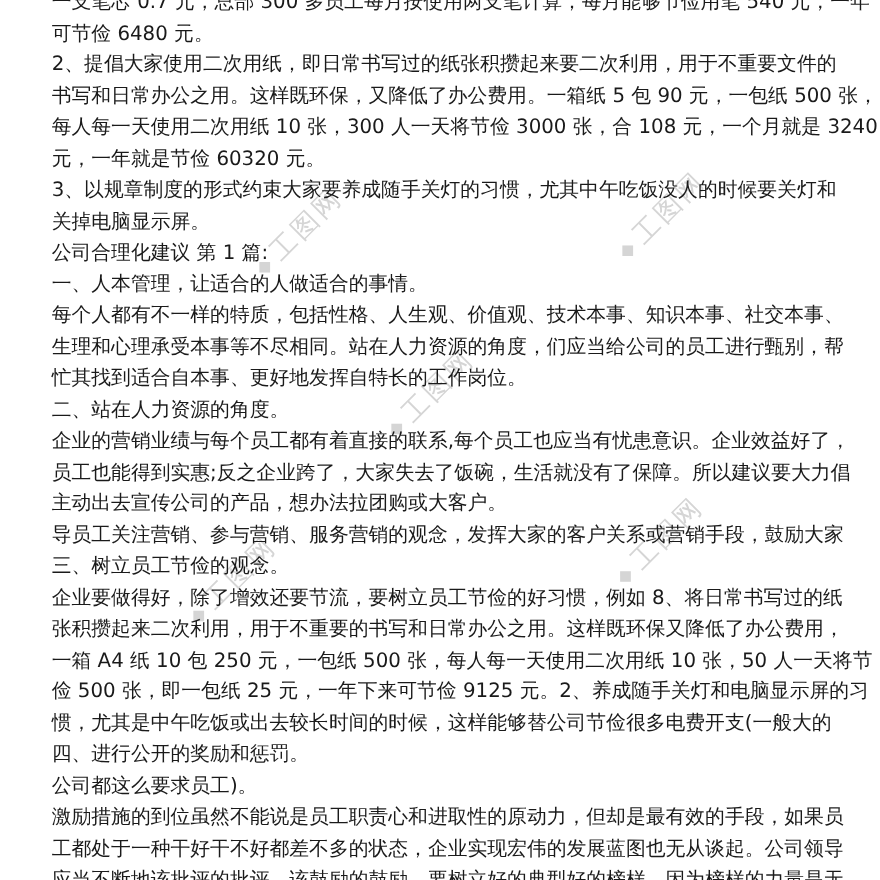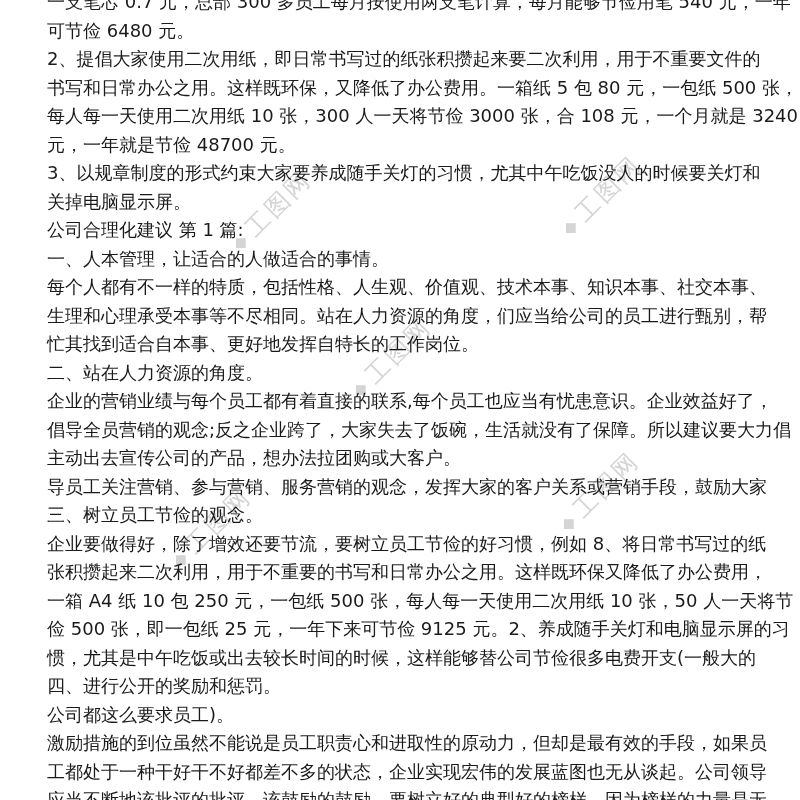--- a/index.html
+++ b/index.html
@@ -59,33 +59,33 @@
       <div class="watermark" style="left: 220px; top: 195px; color: rgb(213, 213, 213);"><span class="wm-logo">◆</span><span>工图网</span></div>
       <div class="watermark" style="left: 550px; top: 180px; color: rgb(213, 213, 213);"><span class="wm-logo">◆</span><span>工图网</span></div>
       <div class="watermark" style="left: 340px; top: 342px; color: rgb(213, 213, 213);"><span class="wm-logo">◆</span><span>工图网</span></div>
       <div class="watermark" style="left: 160px; top: 512px; color: rgb(213, 213, 213);"><span class="wm-logo">◆</span><span>工图网</span></div>
       <div class="watermark" style="left: 548px; top: 476px; color: rgb(213, 213, 213);"><span class="wm-logo">◆</span><span>工图网</span></div>
     </div>
   <div class="text-layer" style="color: rgb(26, 26, 26);">
       <div class="line">一支笔芯 0.7 元，总部 300 多员工每月按使用两支笔计算，每月能够节俭用笔 540 元，一年</div>
       <div class="line">可节俭 6480 元。</div>
       <div class="line">2、提倡大家使用二次用纸，即日常书写过的纸张积攒起来要二次利用，用于不重要文件的</div>
-      <div class="line">书写和日常办公之用。这样既环保，又降低了办公费用。一箱纸 5 包 80 元，一包纸 500 张，</div>
+      <div class="line">书写和日常办公之用。这样既环保，又降低了办公费用。一箱纸 5 包 90 元，一包纸 500 张，</div>
       <div class="line">每人每一天使用二次用纸 10 张，300 人一天将节俭 3000 张，合 108 元，一个月就是 3240</div>
-      <div class="line">元，一年就是节俭 48700 元。</div>
+      <div class="line">元，一年就是节俭 60320 元。</div>
       <div class="line">3、以规章制度的形式约束大家要养成随手关灯的习惯，尤其中午吃饭没人的时候要关灯和</div>
       <div class="line">关掉电脑显示屏。</div>
       <div class="line">公司合理化建议 第 1 篇:</div>
       <div class="line">一、人本管理，让适合的人做适合的事情。</div>
       <div class="line">每个人都有不一样的特质，包括性格、人生观、价值观、技术本事、知识本事、社交本事、</div>
       <div class="line">生理和心理承受本事等不尽相同。站在人力资源的角度，们应当给公司的员工进行甄别，帮</div>
       <div class="line">忙其找到适合自本事、更好地发挥自特长的工作岗位。</div>
       <div class="line">二、站在人力资源的角度。</div>
       <div class="line">企业的营销业绩与每个员工都有着直接的联系,每个员工也应当有忧患意识。企业效益好了，</div>
-      <div class="line">倡导全员营销的观念;反之企业跨了，大家失去了饭碗，生活就没有了保障。所以建议要大力倡</div>
+      <div class="line">员工也能得到实惠;反之企业跨了，大家失去了饭碗，生活就没有了保障。所以建议要大力倡</div>
       <div class="line">主动出去宣传公司的产品，想办法拉团购或大客户。</div>
       <div class="line">导员工关注营销、参与营销、服务营销的观念，发挥大家的客户关系或营销手段，鼓励大家</div>
       <div class="line">三、树立员工节俭的观念。</div>
       <div class="line">企业要做得好，除了增效还要节流，要树立员工节俭的好习惯，例如 8、将日常书写过的纸</div>
       <div class="line">张积攒起来二次利用，用于不重要的书写和日常办公之用。这样既环保又降低了办公费用，</div>
       <div class="line">一箱 A4 纸 10 包 250 元，一包纸 500 张，每人每一天使用二次用纸 10 张，50 人一天将节</div>
       <div class="line">俭 500 张，即一包纸 25 元，一年下来可节俭 9125 元。2、养成随手关灯和电脑显示屏的习</div>
       <div class="line">惯，尤其是中午吃饭或出去较长时间的时候，这样能够替公司节俭很多电费开支(一般大的</div>
       <div class="line">四、进行公开的奖励和惩罚。</div>
       <div class="line">公司都这么要求员工)。</div>

